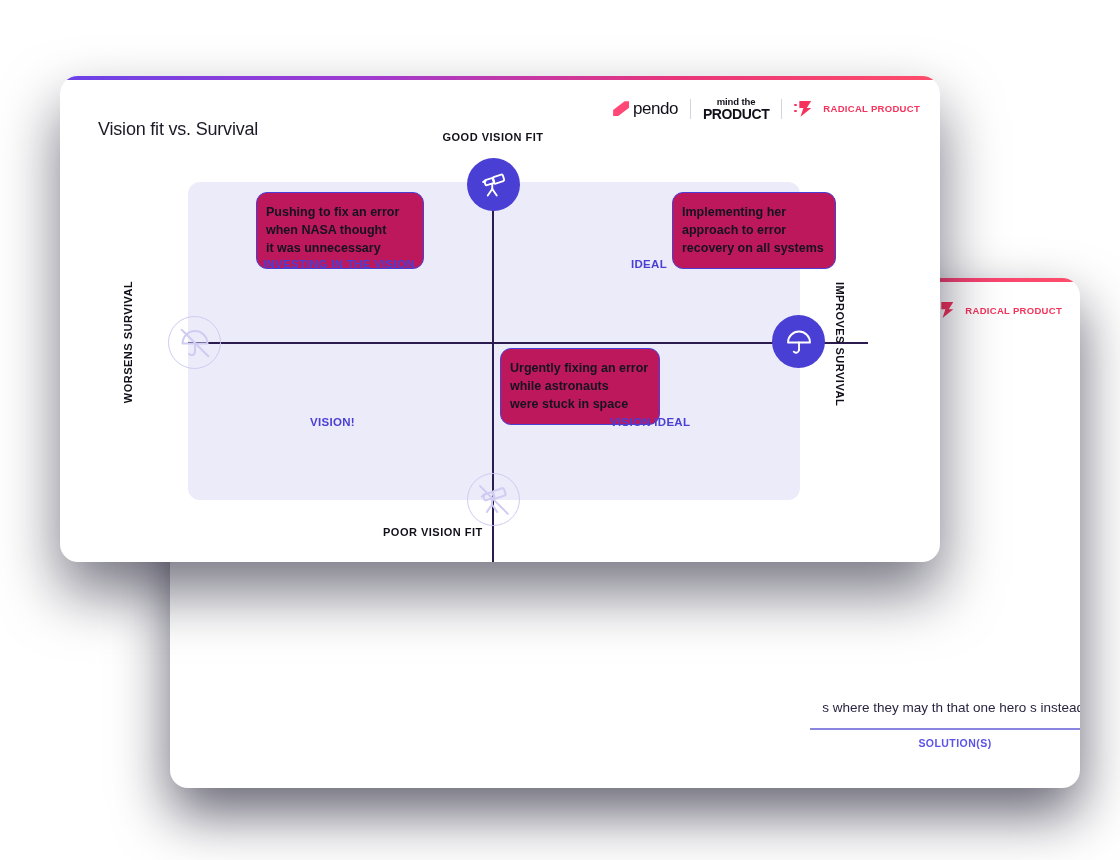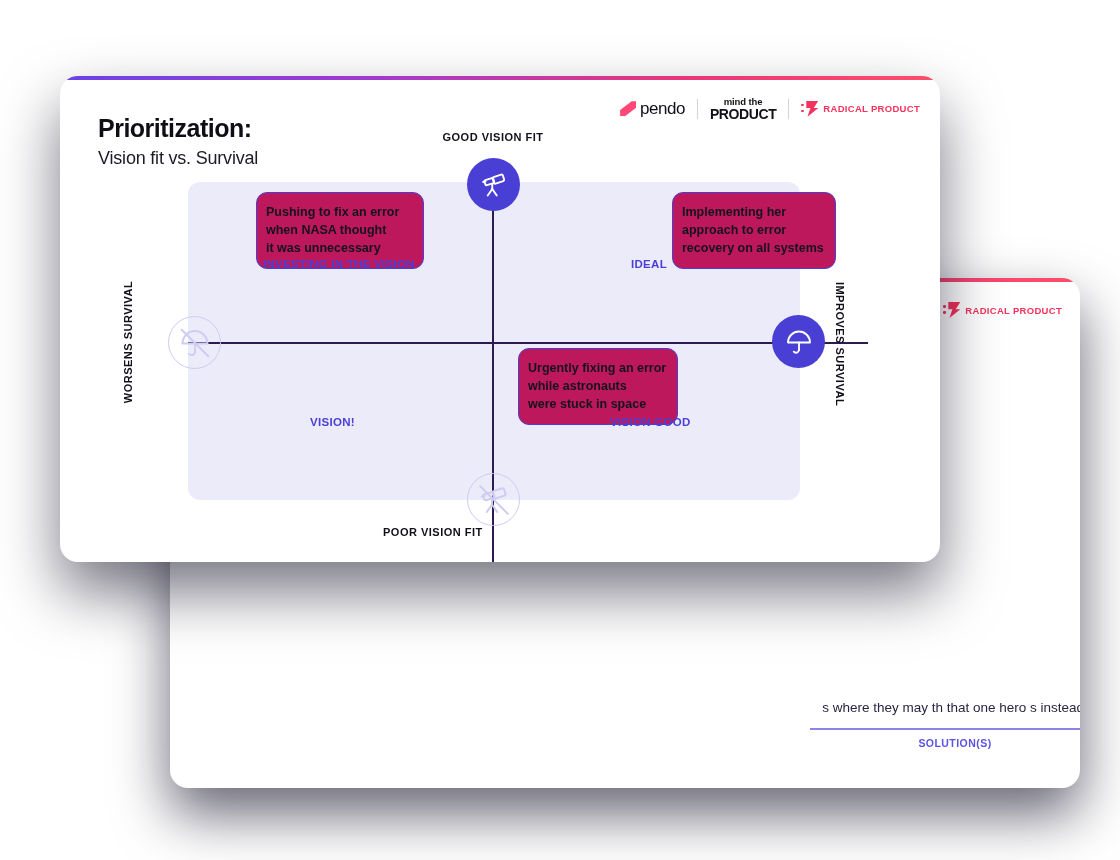--- a/index.html
+++ b/index.html
@@ -34,21 +34,21 @@
     background: #ff4876;
     clip-path: polygon(0% 58%, 72% 0%, 100% 0%, 100% 44%, 30% 100%, 0% 100%);
   }
   .pendo-word {
     font-size: 17px; font-weight: 400; color: #11101a; letter-spacing: -0.5px;
   }
   .logo-div { width: 1px; height: 20px; background: #d4d2de; }
   .logo-mtp { line-height: 1.0; color: #11101a; text-align: center; }
   .mtp-1 { font-size: 9.5px; font-weight: 700; letter-spacing: -0.1px; display:block; }
   .mtp-2 { font-size: 14px; font-weight: 800; letter-spacing: -0.4px; display:block; }
-  .logo-rp { display: flex; align-items: center; gap: 5px; }
+  .logo-rp { display: flex; align-items: center; gap: 12px; }
   .rp-mark { position: relative; width: 17px; height: 16px; }
   .rp-flag {
     position:absolute; right:0; top:0; width: 12px; height: 16px;
     background: #f5325b;
     clip-path: polygon(0% 0%, 100% 0%, 62% 46%, 100% 46%, 10% 100%, 34% 46%, 0% 46%);
   }
   .rp-dot1, .rp-dot2 {
     position:absolute; left:0; width:2.5px; height:2.5px; border-radius:50%; background:#f5325b;
   }
   .rp-dot1 { top: 3px; }
@@ -135,21 +135,21 @@
 
   
   .qbox {
     position: absolute; background: #be185d; border: 1.7px solid #4a3fd4;
     border-radius: 11px; padding: 11px 9px;
     font-size: 12.5px; font-weight: 700; color: #14131d; line-height: 1.42;
     white-space: pre-line;
   }
   #qbox-invest { left: 196px; top: 116px; width: 168px; }
   #qbox-ideal  { left: 570px; top: 116px; width: 164px; margin-left: 42px; }
-  #qbox-debt   { left: 458px; top: 272px; width: 160px; }
+  #qbox-debt   { left: 440px; top: 272px; width: 160px; }
 
   .qlabel {
     position: absolute; font-size: 11.5px; font-weight: 700; color: #4a3fd4;
     letter-spacing: 0.3px;
   }
   #qlab-invest { left: 203px; top: 182px; }
   #qlab-ideal  { left: 571px; top: 182px; }
   #qlab-danger { left: 250px; top: 340px; }
   #qlab-debt   { left: 550px; top: 340px; }
 </style>
@@ -209,21 +209,20 @@
         <span class="rp-mark">
           <span class="rp-dot1"></span>
             <span class="rp-dot2"></span>
             <span class="rp-flag"></span>
         </span>
         <span class="rp-word">RADICAL PRODUCT</span>
       </div>
     </div>
 
     <div id="title-block">
-      <div class="title-main">Prioritization:</div>
       <div class="title-sub">Vision fit vs. Survival</div>
     </div>
 
     <div id="chart">
 
       <div id="plot-area"></div>
       <div class="axis-v"></div>
       <div class="axis-h"></div>
 
       <div class="axis-cap" id="cap-good">GOOD VISION FIT</div>
@@ -277,18 +276,18 @@
       <div class="qbox" id="qbox-ideal">Implementing her
 approach to error
 recovery on all systems</div>
       <div class="qbox" id="qbox-debt">Urgently fixing an error
 while astronauts
 were stuck in space</div>
 
       <div class="qlabel" id="qlab-invest">INVESTING IN THE VISION</div>
       <div class="qlabel" id="qlab-ideal">IDEAL</div>
       <div class="qlabel" id="qlab-danger">VISION!</div>
-      <div class="qlabel" id="qlab-debt">VISION GOOD</div>
+      <div class="qlabel" id="qlab-debt">VISION IDEAL</div>
 
     </div>
   </div>
 
 </div>
 
 </body></html>

